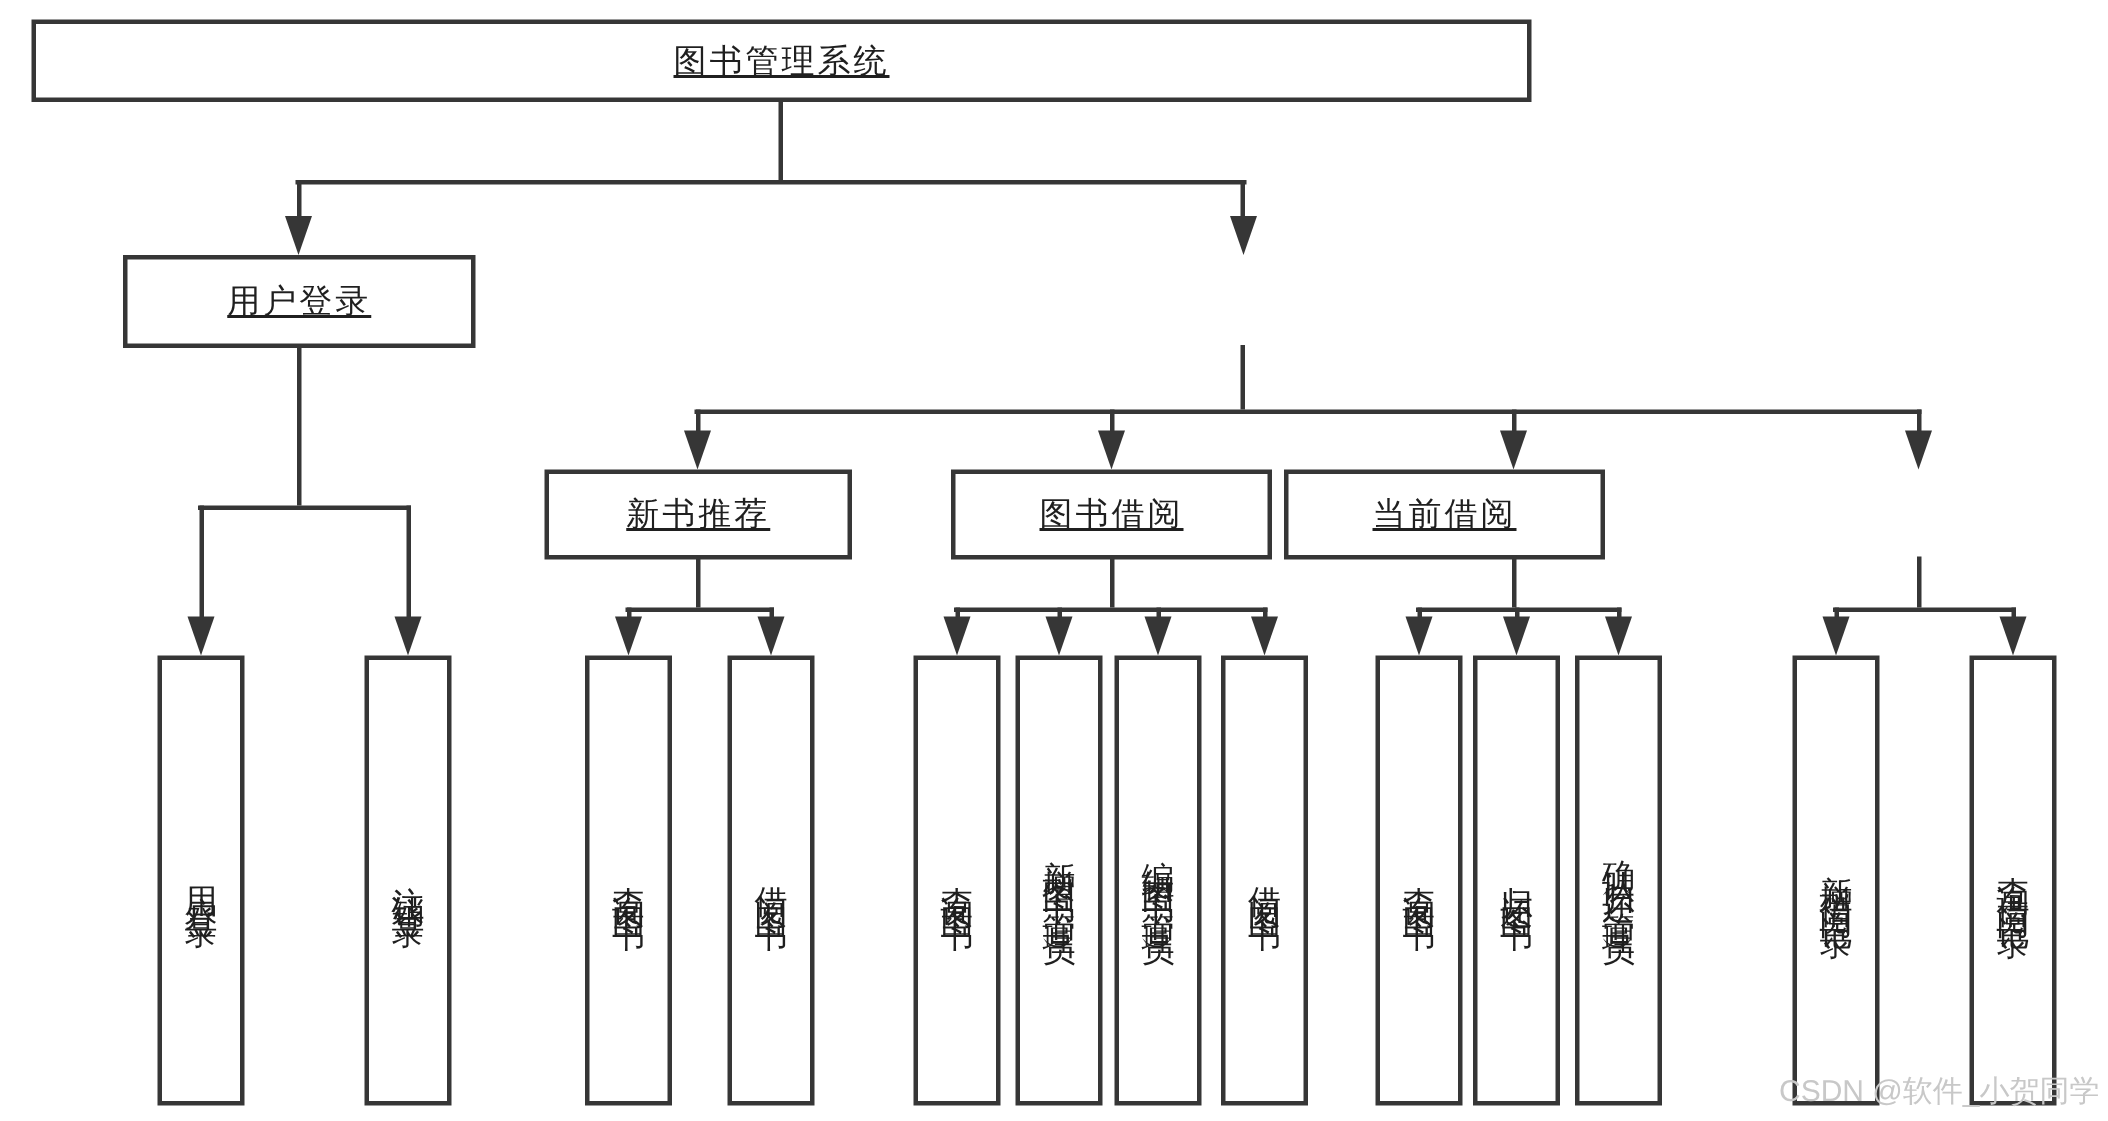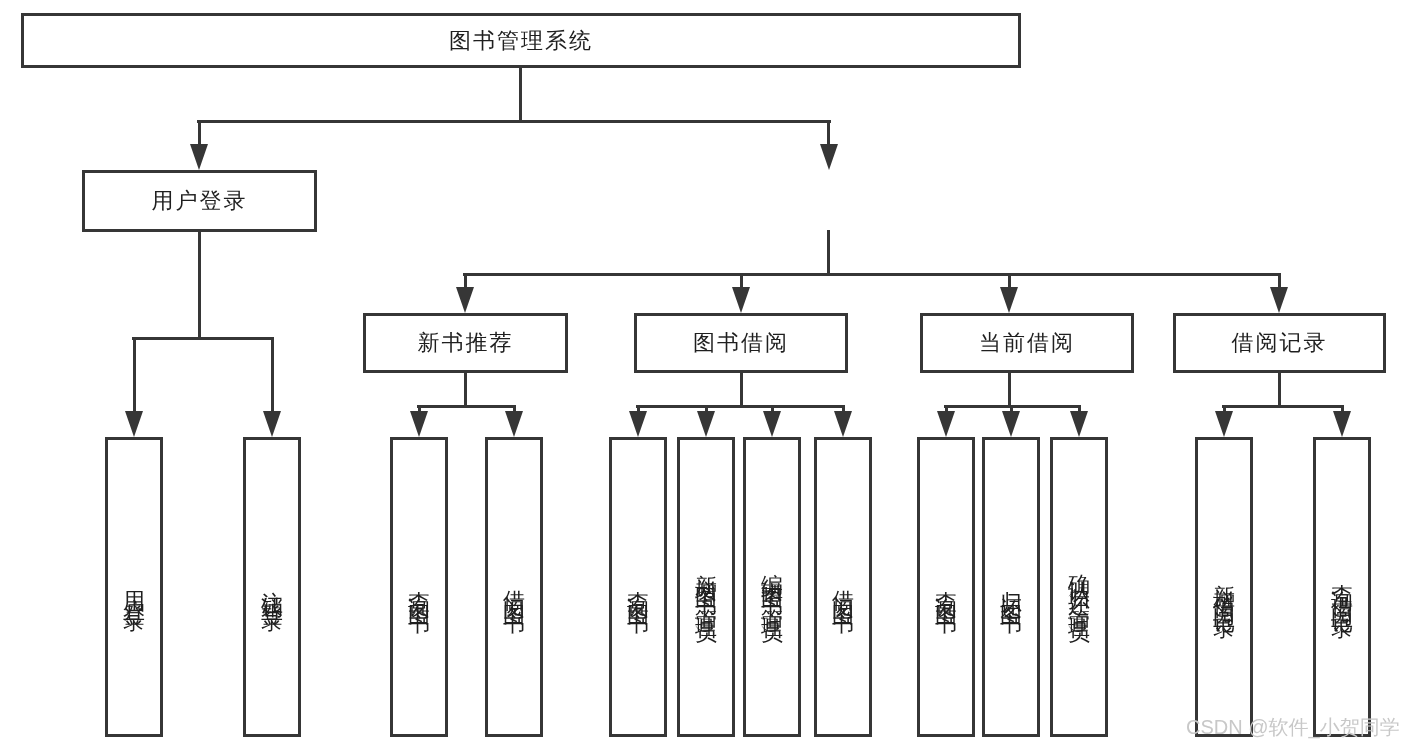--- a/index.html
+++ b/index.html
@@ -9,21 +9,21 @@
     --bg:#ffffff;
   }
   html,body{margin:0;padding:0;background:var(--bg);}
   .stage{
     position:relative;width:1405px;height:747px;background:var(--bg);
     font-family:"Liberation Sans","DejaVu Sans",sans-serif;overflow:hidden;
   }
   .box{
     position:absolute;background:#fff;border:3px solid var(--line);
     box-sizing:border-box;display:flex;align-items:center;justify-content:center;
-    font-size:22px;letter-spacing:2px;color:var(--text);white-space:nowrap;
+    font-size:22px;letter-spacing:2px;color:var(--text);white-space:nowrap;text-decoration:underline;
   }
   .vbox{
     position:absolute;background:#fff;border:3px solid var(--line);
     box-sizing:border-box;display:flex;align-items:center;justify-content:center;
   }
   .vbox span{
     writing-mode:vertical-rl;text-orientation:mixed;line-height:1;
     font-size:22px;letter-spacing:7px;color:var(--text);
   }
   .hl{position:absolute;height:3px;background:var(--line);}
@@ -75,25 +75,22 @@
   <div class="ah" style="left:732px;top:287px;"></div>
   <div class="ah" style="left:1000px;top:287px;"></div>
   <div class="ah" style="left:1270px;top:287px;"></div>
 
   <div class="box" style="left:634px;top:313px;width:214px;height:60px;">
     <span>图书借阅</span>
   </div>
   <div class="box" style="left:363px;top:313px;width:205px;height:60px;">
     <span>新书推荐</span>
   </div>
-  <div class="box" style="left:920px;top:313px;width:214px;height:60px;">
+  <div class="box" style="left:856px;top:313px;width:214px;height:60px;">
     <span>当前借阅</span>
-  </div>
-  <div class="box" style="left:1173px;top:313px;width:213px;height:60px;">
-    <span>借阅记录</span>
   </div>
 
   <div class="vl" style="left:464px;top:371px;height:34px;"></div>
   <div class="hl" style="left:417px;top:405px;width:99px;"></div>
   <div class="vl" style="left:418px;top:405px;height:10px;"></div>
   <div class="vl" style="left:513px;top:405px;height:10px;"></div>
   <div class="ah" style="left:410px;top:411px;"></div>
   <div class="ah" style="left:505px;top:411px;"></div>
 
   <div class="vl" style="left:740px;top:371px;height:34px;"></div>

